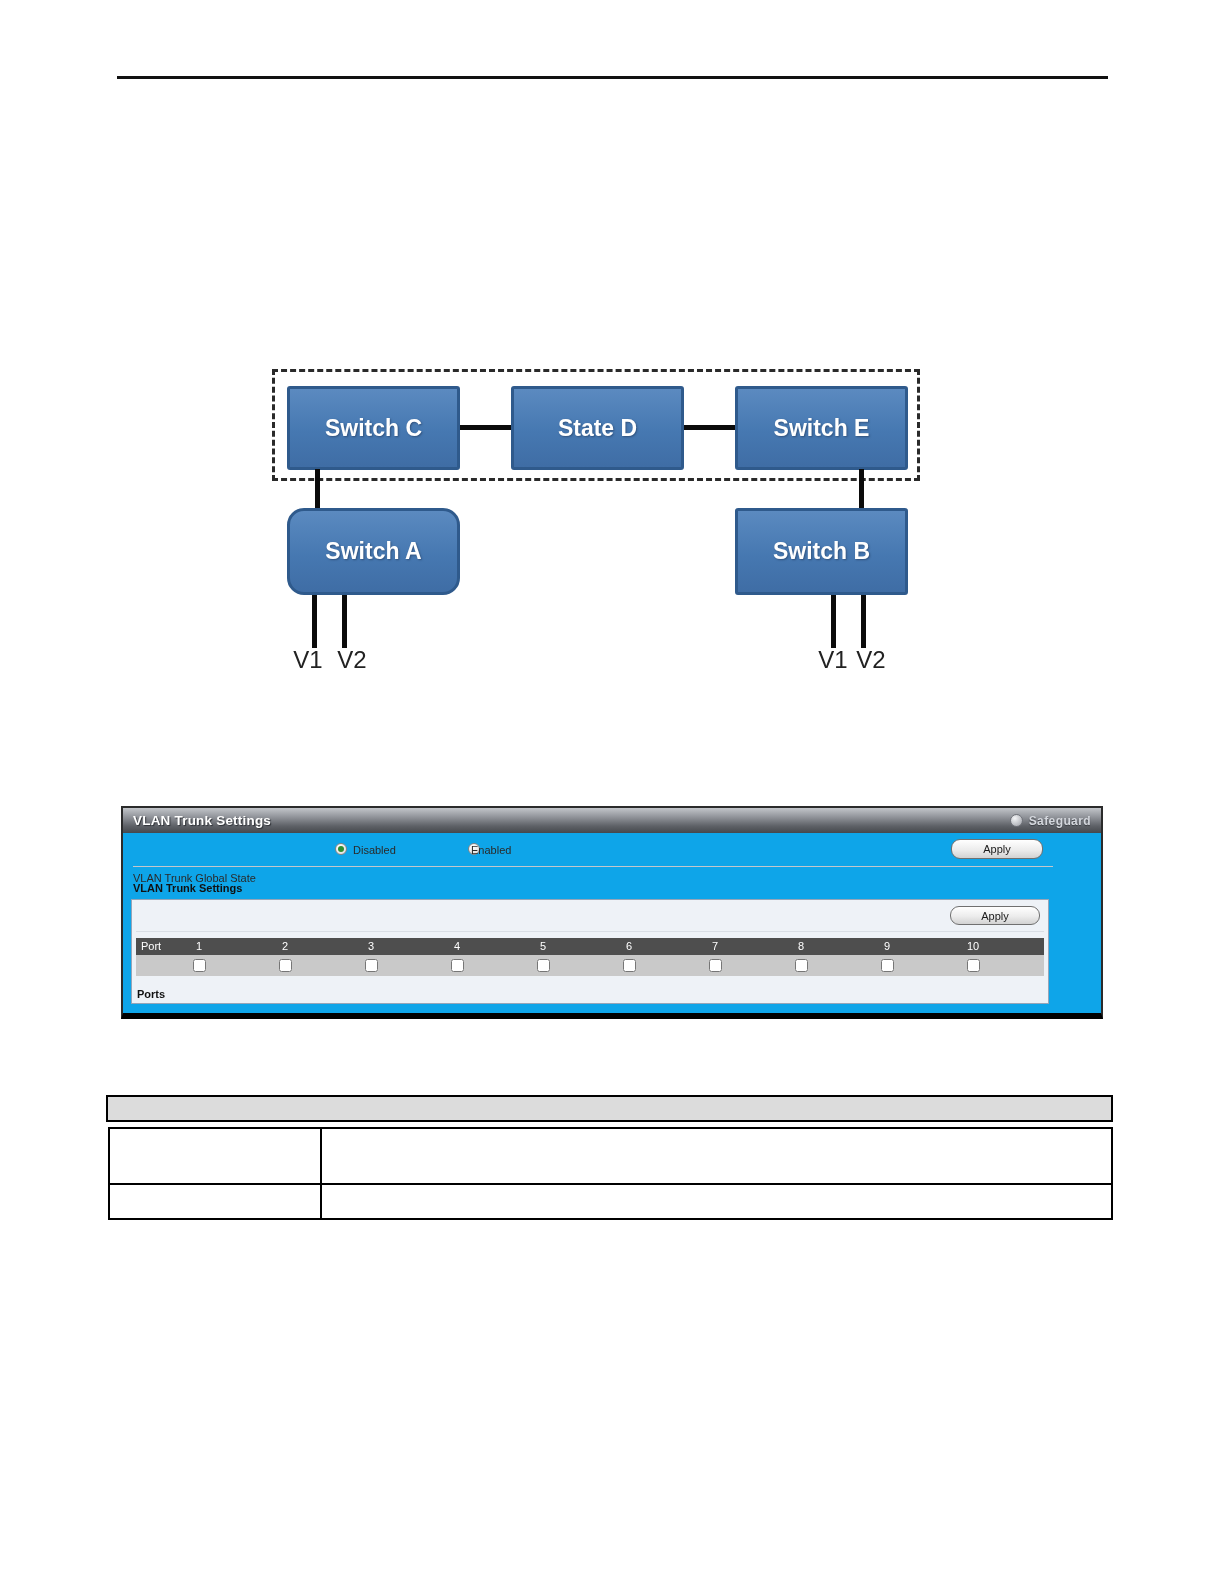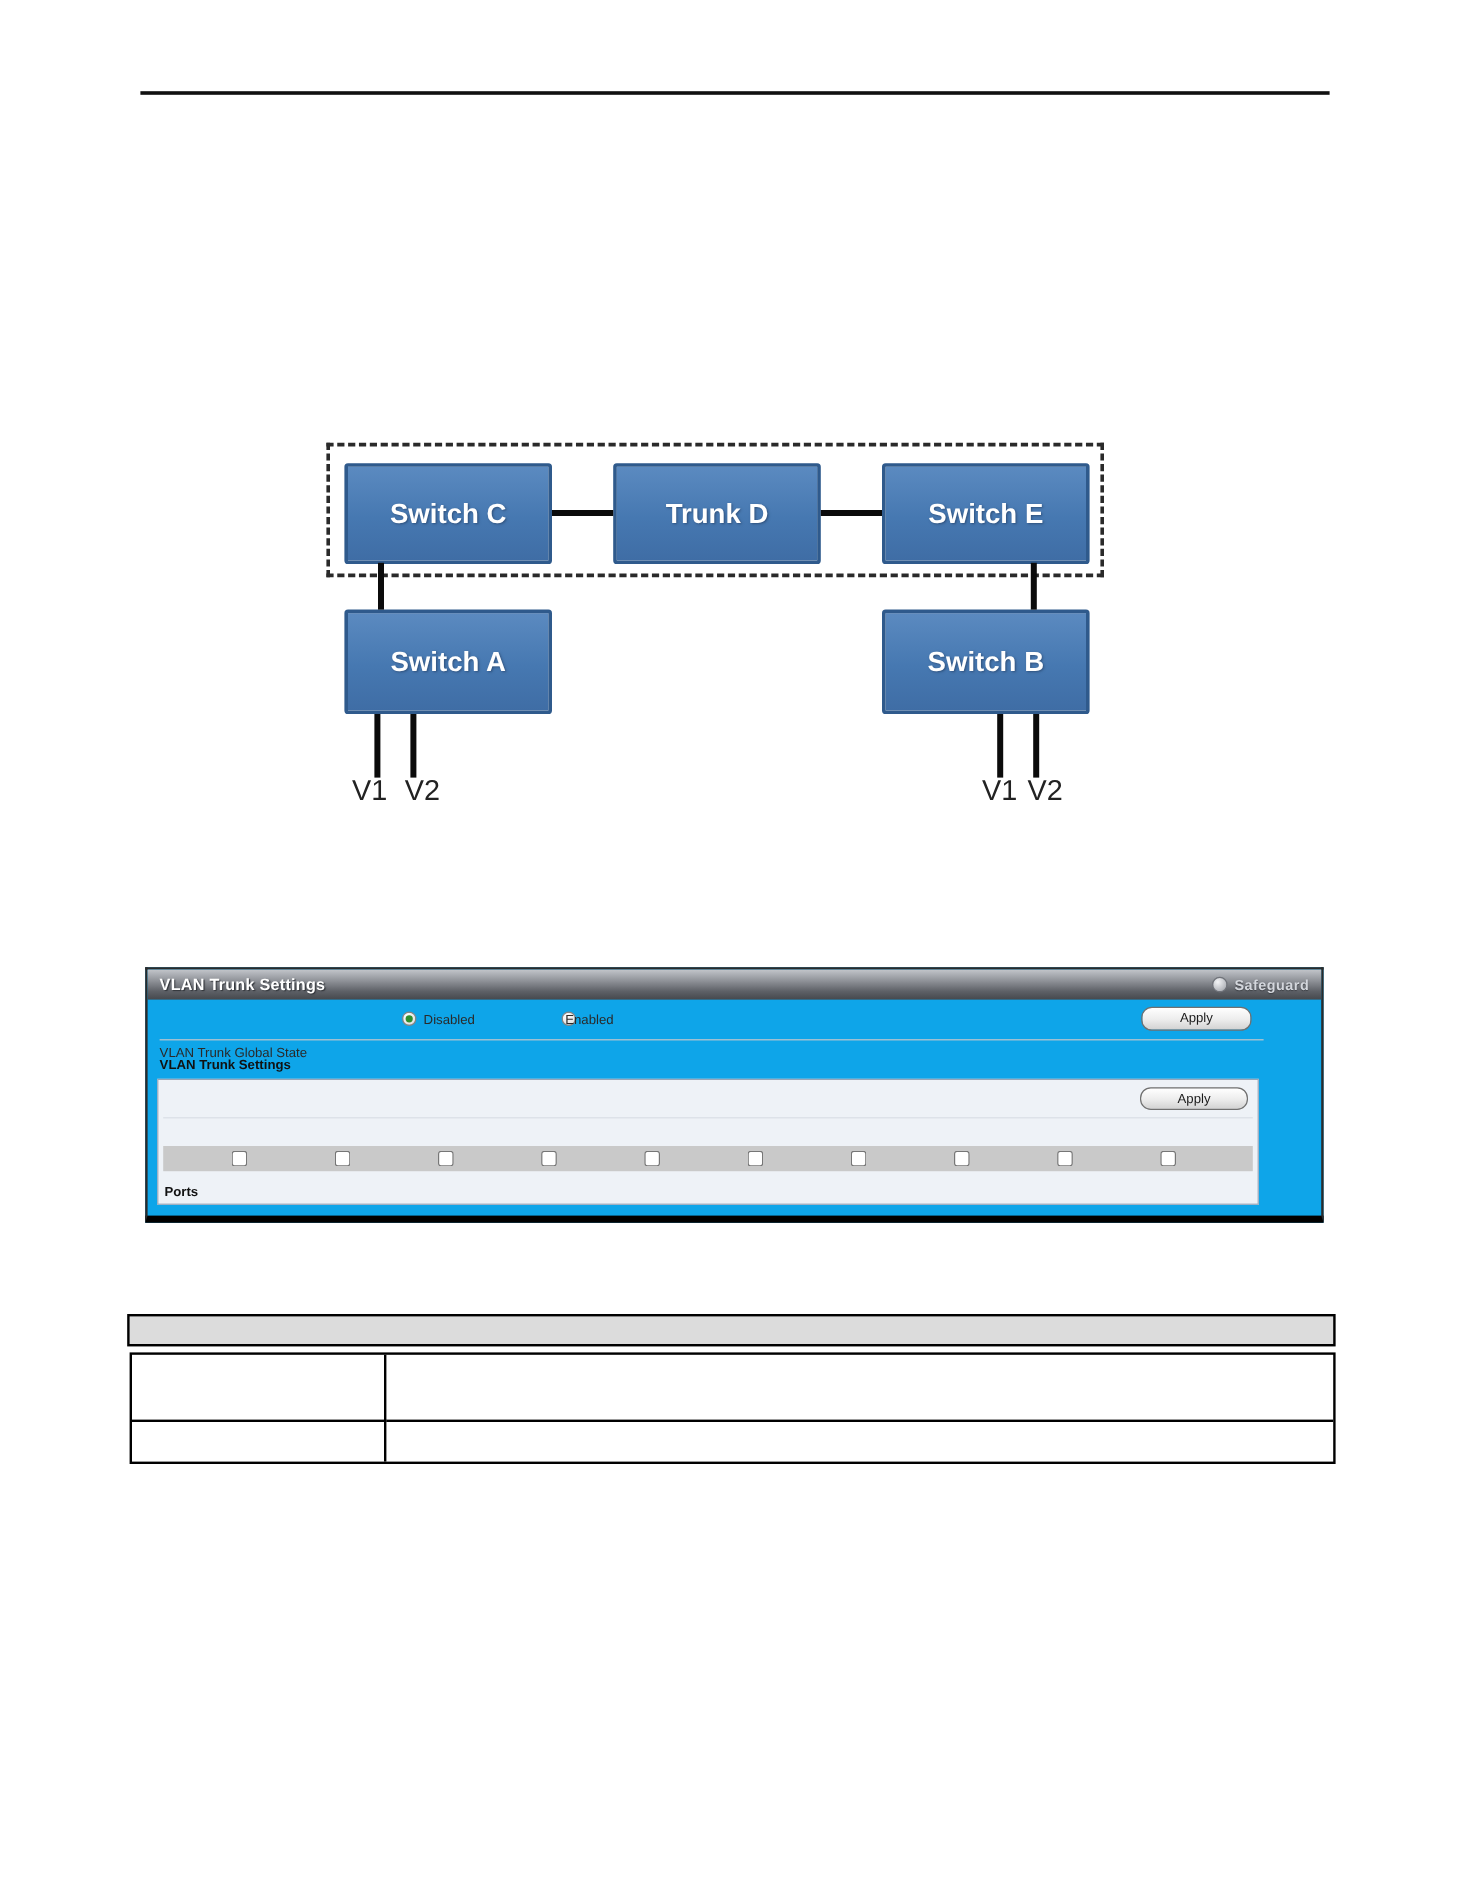--- a/index.html
+++ b/index.html
@@ -81,26 +81,26 @@
 
   <div class="abs" id="top-rule"></div>
 
   <div>
     <div class="abs dashed-box"></div>
 
     <div class="abs switch-box" style="left:287px;top:386px;">
       <span class="switch-label">Switch C</span>
     </div>
     <div class="abs switch-box" style="left:511px;top:386px;">
-      <span class="switch-label">Trunk D</span>
+      <span class="switch-label">State D</span>
     </div>
     <div class="abs switch-box" style="left:735px;top:386px;align-items:center;">
       <span class="switch-label">Switch E</span>
     </div>
-    <div class="abs switch-box" style="left:287px;top:508px;height:87px;">
+    <div class="abs switch-box" style="left:287px;top:508px;height:87px;border-radius:17px;">
       <span class="switch-label">Switch A</span>
     </div>
     <div class="abs switch-box" style="left:735px;top:508px;height:87px;">
       <span class="switch-label">Switch B</span>
     </div>
 
     <div class="abs conn" style="left:460px;top:425px;width:51px;height:5px;"></div>
     <div class="abs conn" style="left:684px;top:425px;width:51px;height:5px;"></div>
     <div class="abs conn" style="left:315px;top:469px;width:5px;height:39px;"></div>
     <div class="abs conn" style="left:859px;top:469px;width:5px;height:39px;"></div>
@@ -137,20 +137,33 @@
     <div class="abs apply-btn" style="left:828px;top:31px;width:92px;height:20px;">Apply</div>
 
     <div class="abs hsep" style="left:10px;top:58px;width:920px;"></div>
 
     <span class="abs ui-label bold" style="left:10px;top:74px;">VLAN Trunk Settings</span>
 
     <div id="port-panel">
       <div class="abs apply-btn" style="right:8px;top:6px;width:90px;height:19px;">Apply</div>
       <div class="abs hsep" style="left:4px;top:31px;width:908px;background:#d9dee5;"></div>
 
+      <div id="port-header-row">
+        <span id="port-col-label">Port</span>
+        <span class="pnum" style="left:20px;">1</span>
+        <span class="pnum" style="left:106px;">2</span>
+        <span class="pnum" style="left:192px;">3</span>
+        <span class="pnum" style="left:278px;">4</span>
+        <span class="pnum" style="left:364px;">5</span>
+        <span class="pnum" style="left:450px;">6</span>
+        <span class="pnum" style="left:536px;">7</span>
+        <span class="pnum" style="left:622px;">8</span>
+        <span class="pnum" style="left:708px;">9</span>
+        <span class="pnum" style="left:794px;">10</span>
+      </div>
 
       <div id="checkbox-row">
         <span class="cbox-cell" style="left:20px;">
             <input type="checkbox" style="">
           </span>
         <span class="cbox-cell" style="left:106px;">
             <input type="checkbox" style="">
           </span>
         <span class="cbox-cell" style="left:192px;">
             <input type="checkbox" style="">

